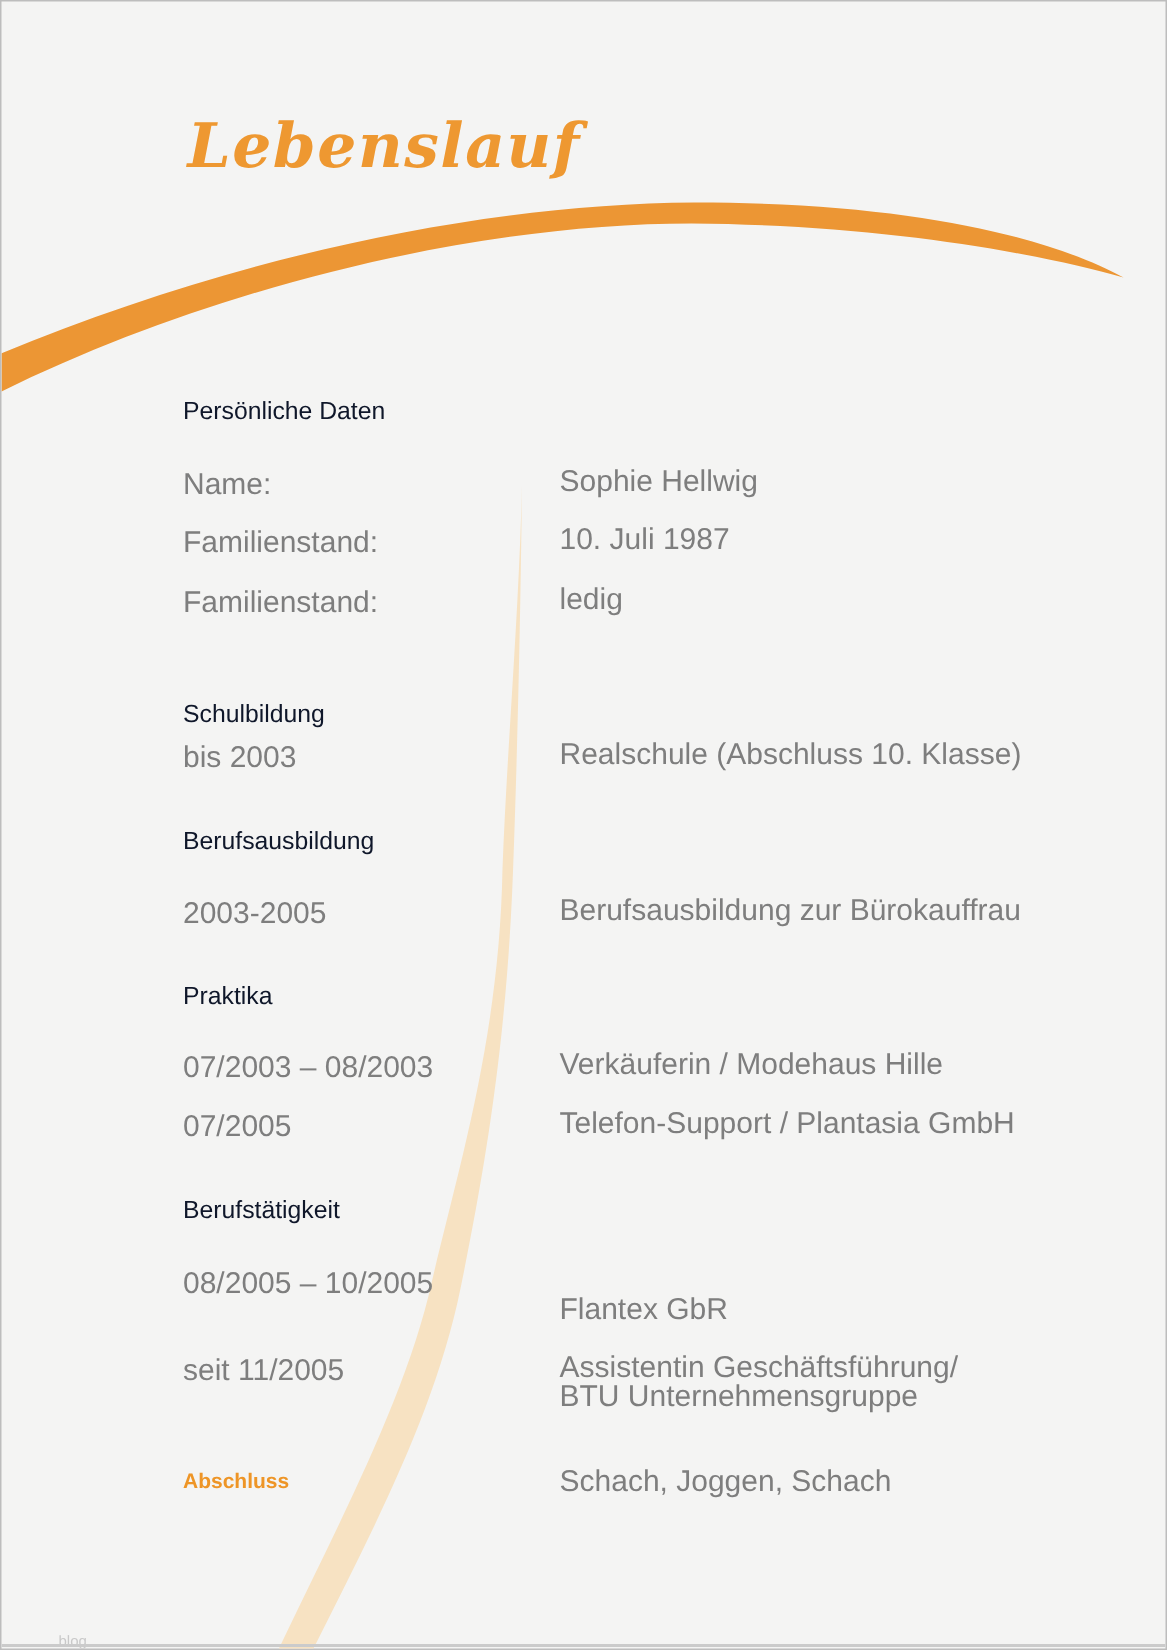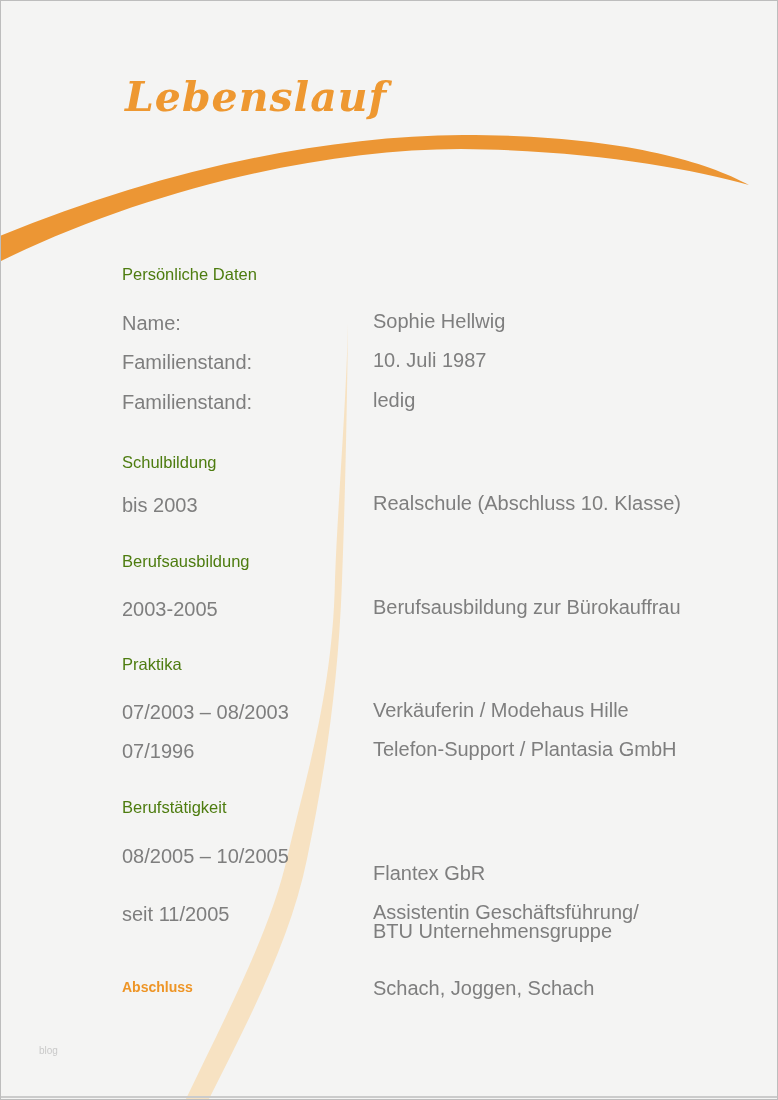--- a/index.html
+++ b/index.html
@@ -19,37 +19,37 @@
   .title {
     position: absolute; left: 124px; top: 72px;
     margin: 0;
     font-family: "DejaVu Serif", serif;
     font-style: italic; font-weight: bold;
     font-size: 41px; letter-spacing: 1px;
     color: #ee9831;
   }
   .heading {
     position: absolute; left: 121px;
-    font-size: 16.5px; color: #4d7c0f;
+    font-size: 16.5px; color: #0f172a;
   }
   .row { position: absolute; left: 0; top: 0; width: 100%; }
   .row .label {
     position: absolute; left: 121px; top: 0;
     font-size: 20px; color: #7e7e7e; white-space: nowrap;
   }
   .row .value {
     position: absolute; left: 372px; top: 0;
     font-size: 20px; color: #7e7e7e;
     line-height: 19px; white-space: nowrap;
   }
   .row .label.bold-orange {
     font-weight: bold; color: #ee9526; font-size: 14px;
   }
   .watermark {
-    position: absolute; left: 38px; top: 1044px;
+    position: absolute; left: 38px; top: 1088px;
     font-size: 10px; color: #c9c9c9;
   }
   .bottom-line {
     position: absolute; left: 0; bottom: 1px;
     width: 100%; height: 2px; background: #cbcbcb;
   }
 </style>
 </head>
 <body>
 
@@ -76,39 +76,39 @@
   </div>
   <div class="row" style="top:350px">
     <span class="label">Familienstand:</span>
     <span class="value">10. Juli 1987</span>
   </div>
   <div class="row" style="top:390px">
     <span class="label">Familienstand:</span>
     <span class="value">ledig</span>
   </div>
 
-  <div class="heading" style="top:452px">Schulbildung</div>
+  <div class="heading" style="top:466px">Schulbildung</div>
   <div class="row" style="top:493px">
     <span class="label">bis 2003</span>
     <span class="value">Realschule (Abschluss 10. Klasse)</span>
   </div>
 
   <div class="heading" style="top:551px">Berufsausbildung</div>
   <div class="row" style="top:597px">
     <span class="label">2003-2005</span>
     <span class="value">Berufsausbildung zur Bürokauffrau</span>
   </div>
 
   <div class="heading" style="top:654px">Praktika</div>
   <div class="row" style="top:700px">
     <span class="label">07/2003 – 08/2003</span>
     <span class="value">Verkäuferin / Modehaus Hille</span>
   </div>
   <div class="row" style="top:739px">
-    <span class="label">07/1996</span>
+    <span class="label">07/2005</span>
     <span class="value">Telefon-Support / Plantasia GmbH</span>
   </div>
 
   <div class="heading" style="top:797px">Berufstätigkeit</div>
   <div class="row" style="top:844px">
     <span class="label">08/2005 – 10/2005</span>
     <span class="value"><br>
       <span>Flantex GbR</span></span>
   </div>
   <div class="row" style="top:902px">

